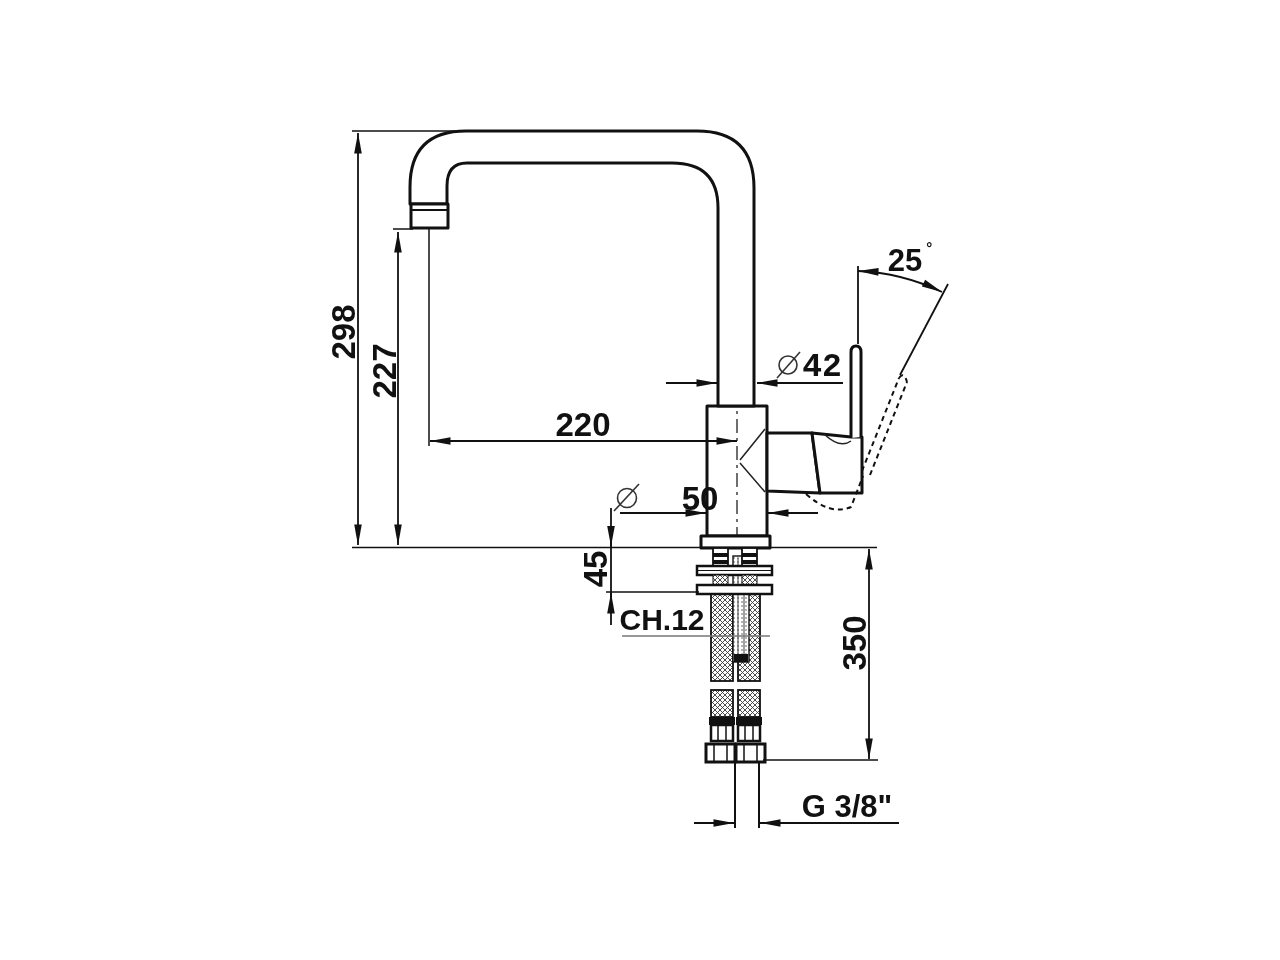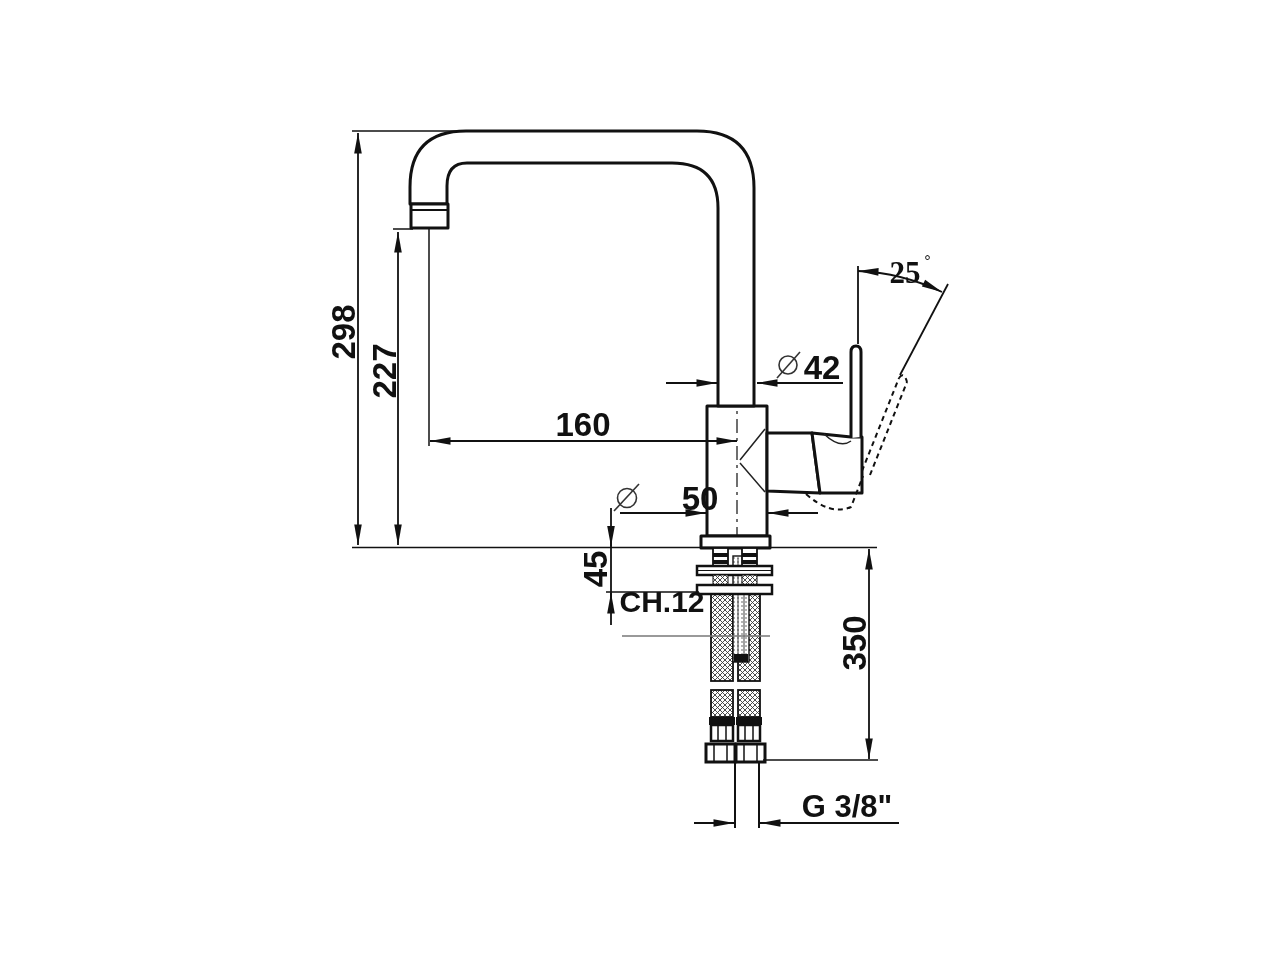--- a/index.html
+++ b/index.html
@@ -164,31 +164,31 @@
       <line x1="858" y1="266" x2="858" y2="344" stroke-width="1.8"></line>
       <line x1="900" y1="375" x2="948" y2="284" stroke-width="1.8"></line>
       <path d="M858 271 A216 216 0 0 1 942 292" stroke-width="1.8" marker-start="url(#arw)" marker-end="url(#arw)"></path>
     </g>
   </svg>
 
   <div class="lbl rot" style="left:343px; top:332px;">298</div>
 
   <div class="lbl rot" style="left:384px; top:371px;">227</div>
 
-  <div class="lbl" style="left:583px; top:424px;">160</div>
+  <div class="lbl" style="left:583px; top:424px;">220</div>
 
-  <div class="lbl" style="left:822px; top:367px;">42</div>
+  <div class="lbl" style="left:822px; top:367px;font-family:Liberation Mono, monospace;">42</div>
 
   <div class="lbl" style="left:660px; top:498px;margin-left:40px;">50</div>
 
   <div class="lbl rot" style="left:595px; top:569px;">45</div>
 
-  <div class="lbl sm" style="left:662px; top:602px;">CH.12</div>
+  <div class="lbl sm" style="left:662px; top:620px;">CH.12</div>
 
   <div class="lbl rot" style="left:854px; top:643px;">350</div>
 
   <div class="lbl md" style="left:847px; top:806px;">G 3/8"</div>
 
-  <div class="lbl md" style="left:910px; top:270px;font-family:Liberation Serif, serif;">
+  <div class="lbl md" style="left:910px; top:258px;">
     <span>25</span><span class="deg">°</span>
   </div>
 
 </div>
 
 </body></html>

